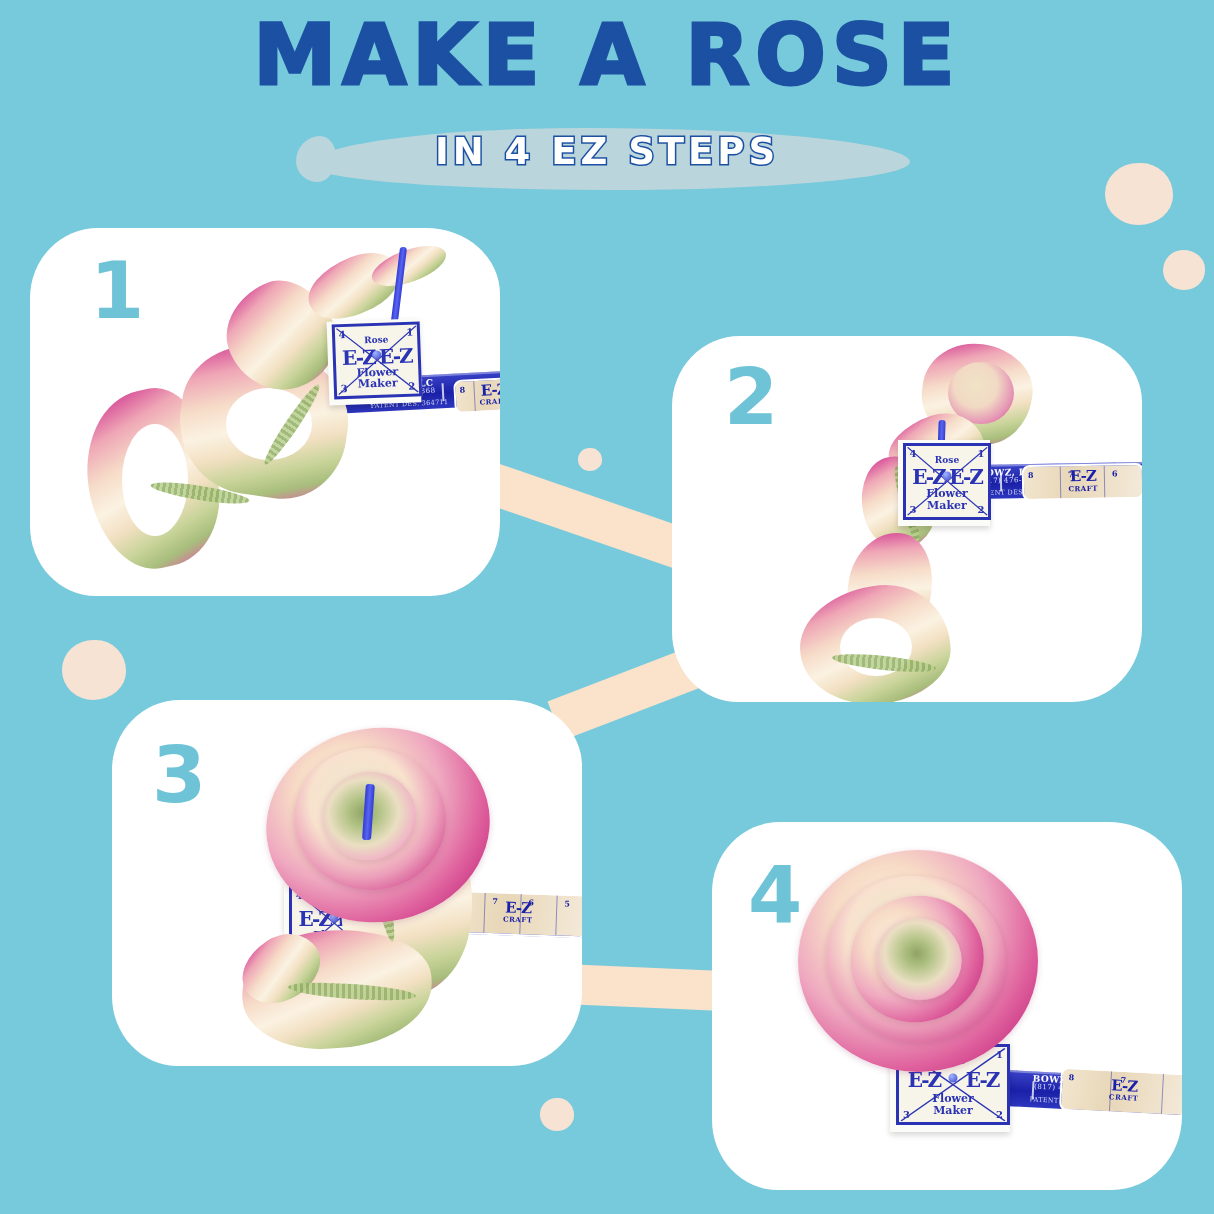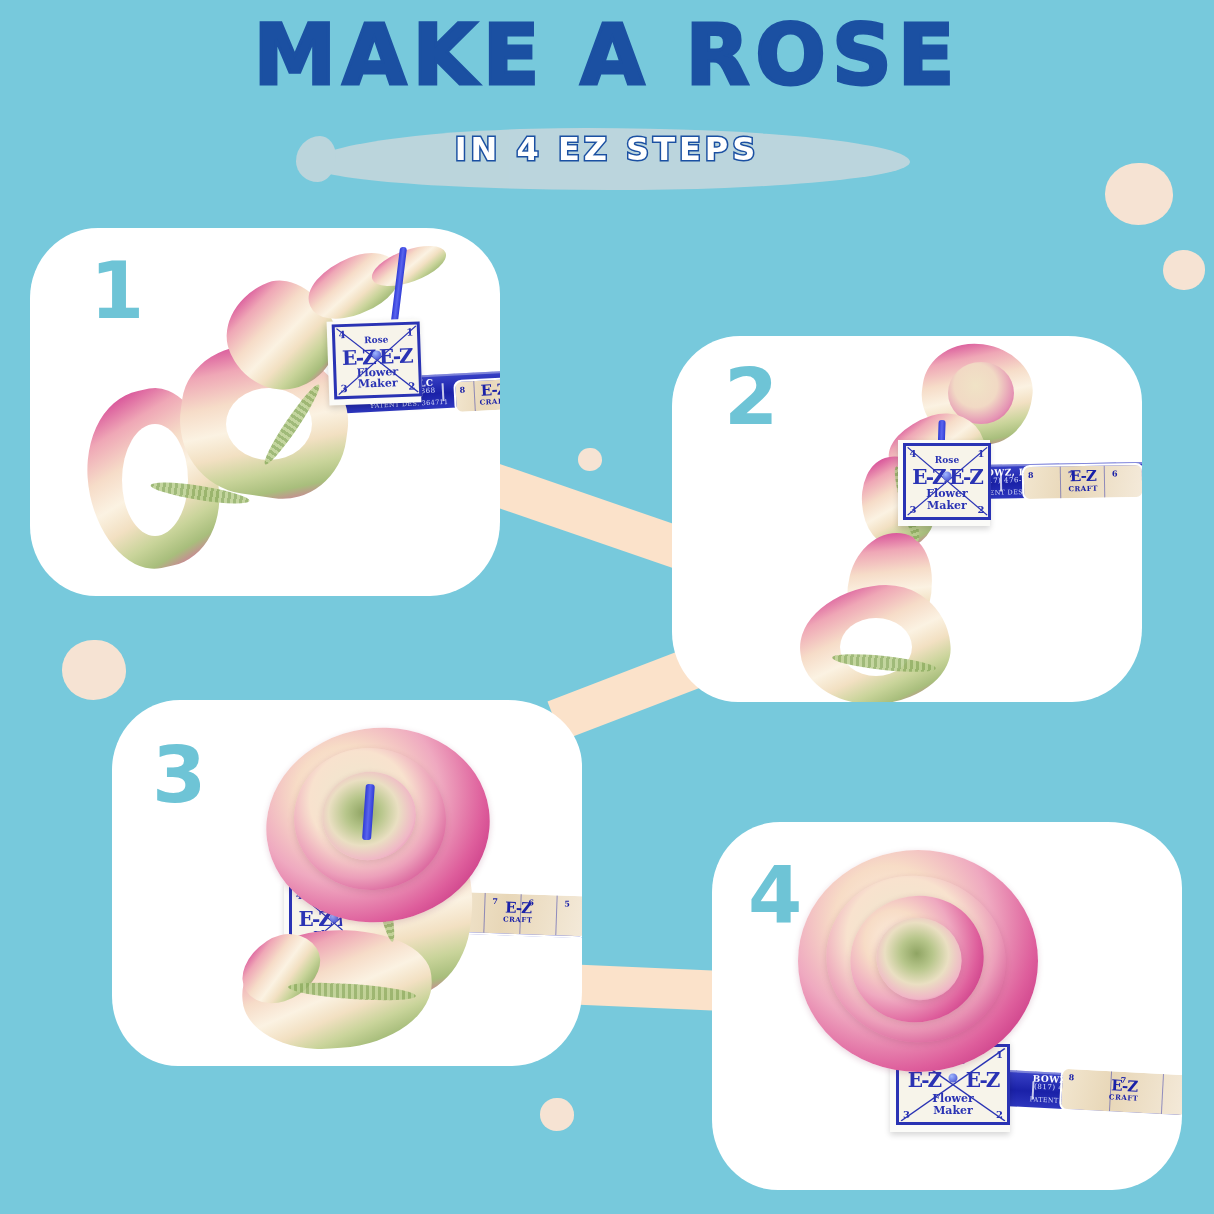--- a/index.html
+++ b/index.html
@@ -32,21 +32,21 @@
     border-radius:46% 54% 50% 50%/60% 55% 45% 40%;
     opacity:.95;
   }
   .brush::after{
     content:"";position:absolute;left:-14px;top:8px;width:40px;height:46px;
     background:#BFD6DC;border-radius:60% 40% 45% 55%/55% 45% 55% 45%;
   }
   .subtitle{
     position:absolute;left:0;top:133px;width:1214px;text-align:center;
     font-family:"DejaVu Sans",sans-serif;
-    font-size:32px;font-weight:700;letter-spacing:4px;
+    font-size:37px;font-weight:700;letter-spacing:4px;
     color:#FFFFFF;line-height:1;
     -webkit-text-stroke:3px #1B50A2;
     paint-order:stroke fill;
   }
 
   
   .connector{position:absolute;background:#FBE2CA;}
   .conn1{left:470px;top:455px;width:290px;height:42px;transform-origin:left center;transform:rotate(19deg);}
   .conn2{left:555px;top:700px;width:250px;height:42px;transform-origin:left center;transform:rotate(-21deg);}
   .conn3{left:540px;top:963px;width:290px;height:40px;transform-origin:left center;transform:rotate(2.5deg);}

